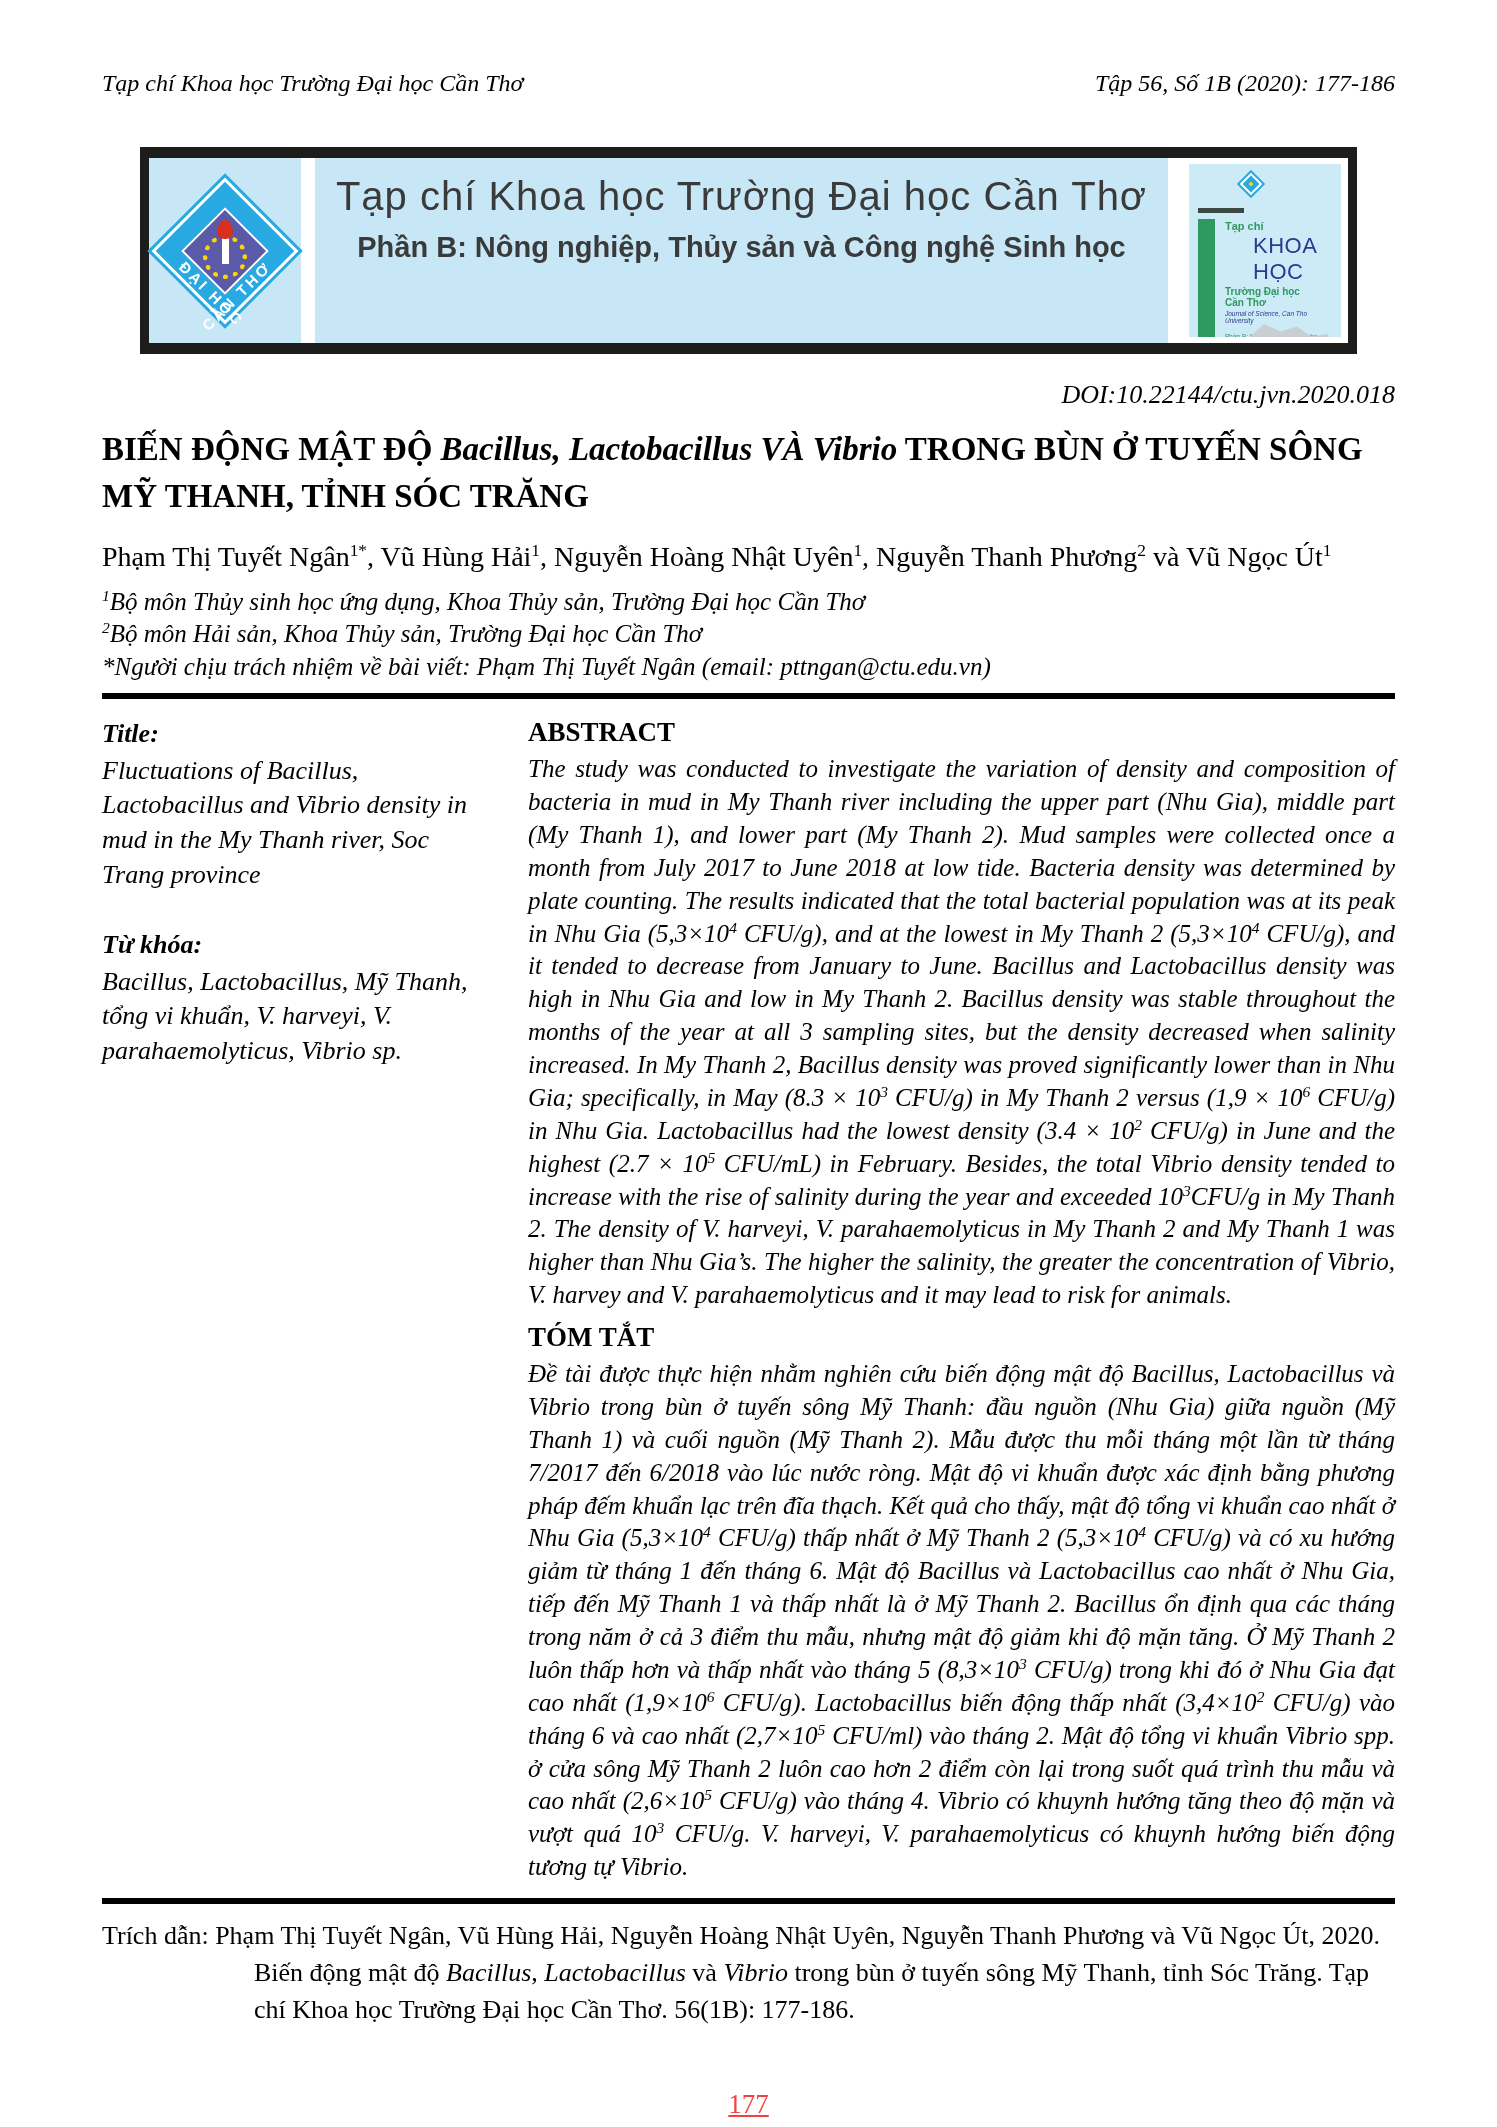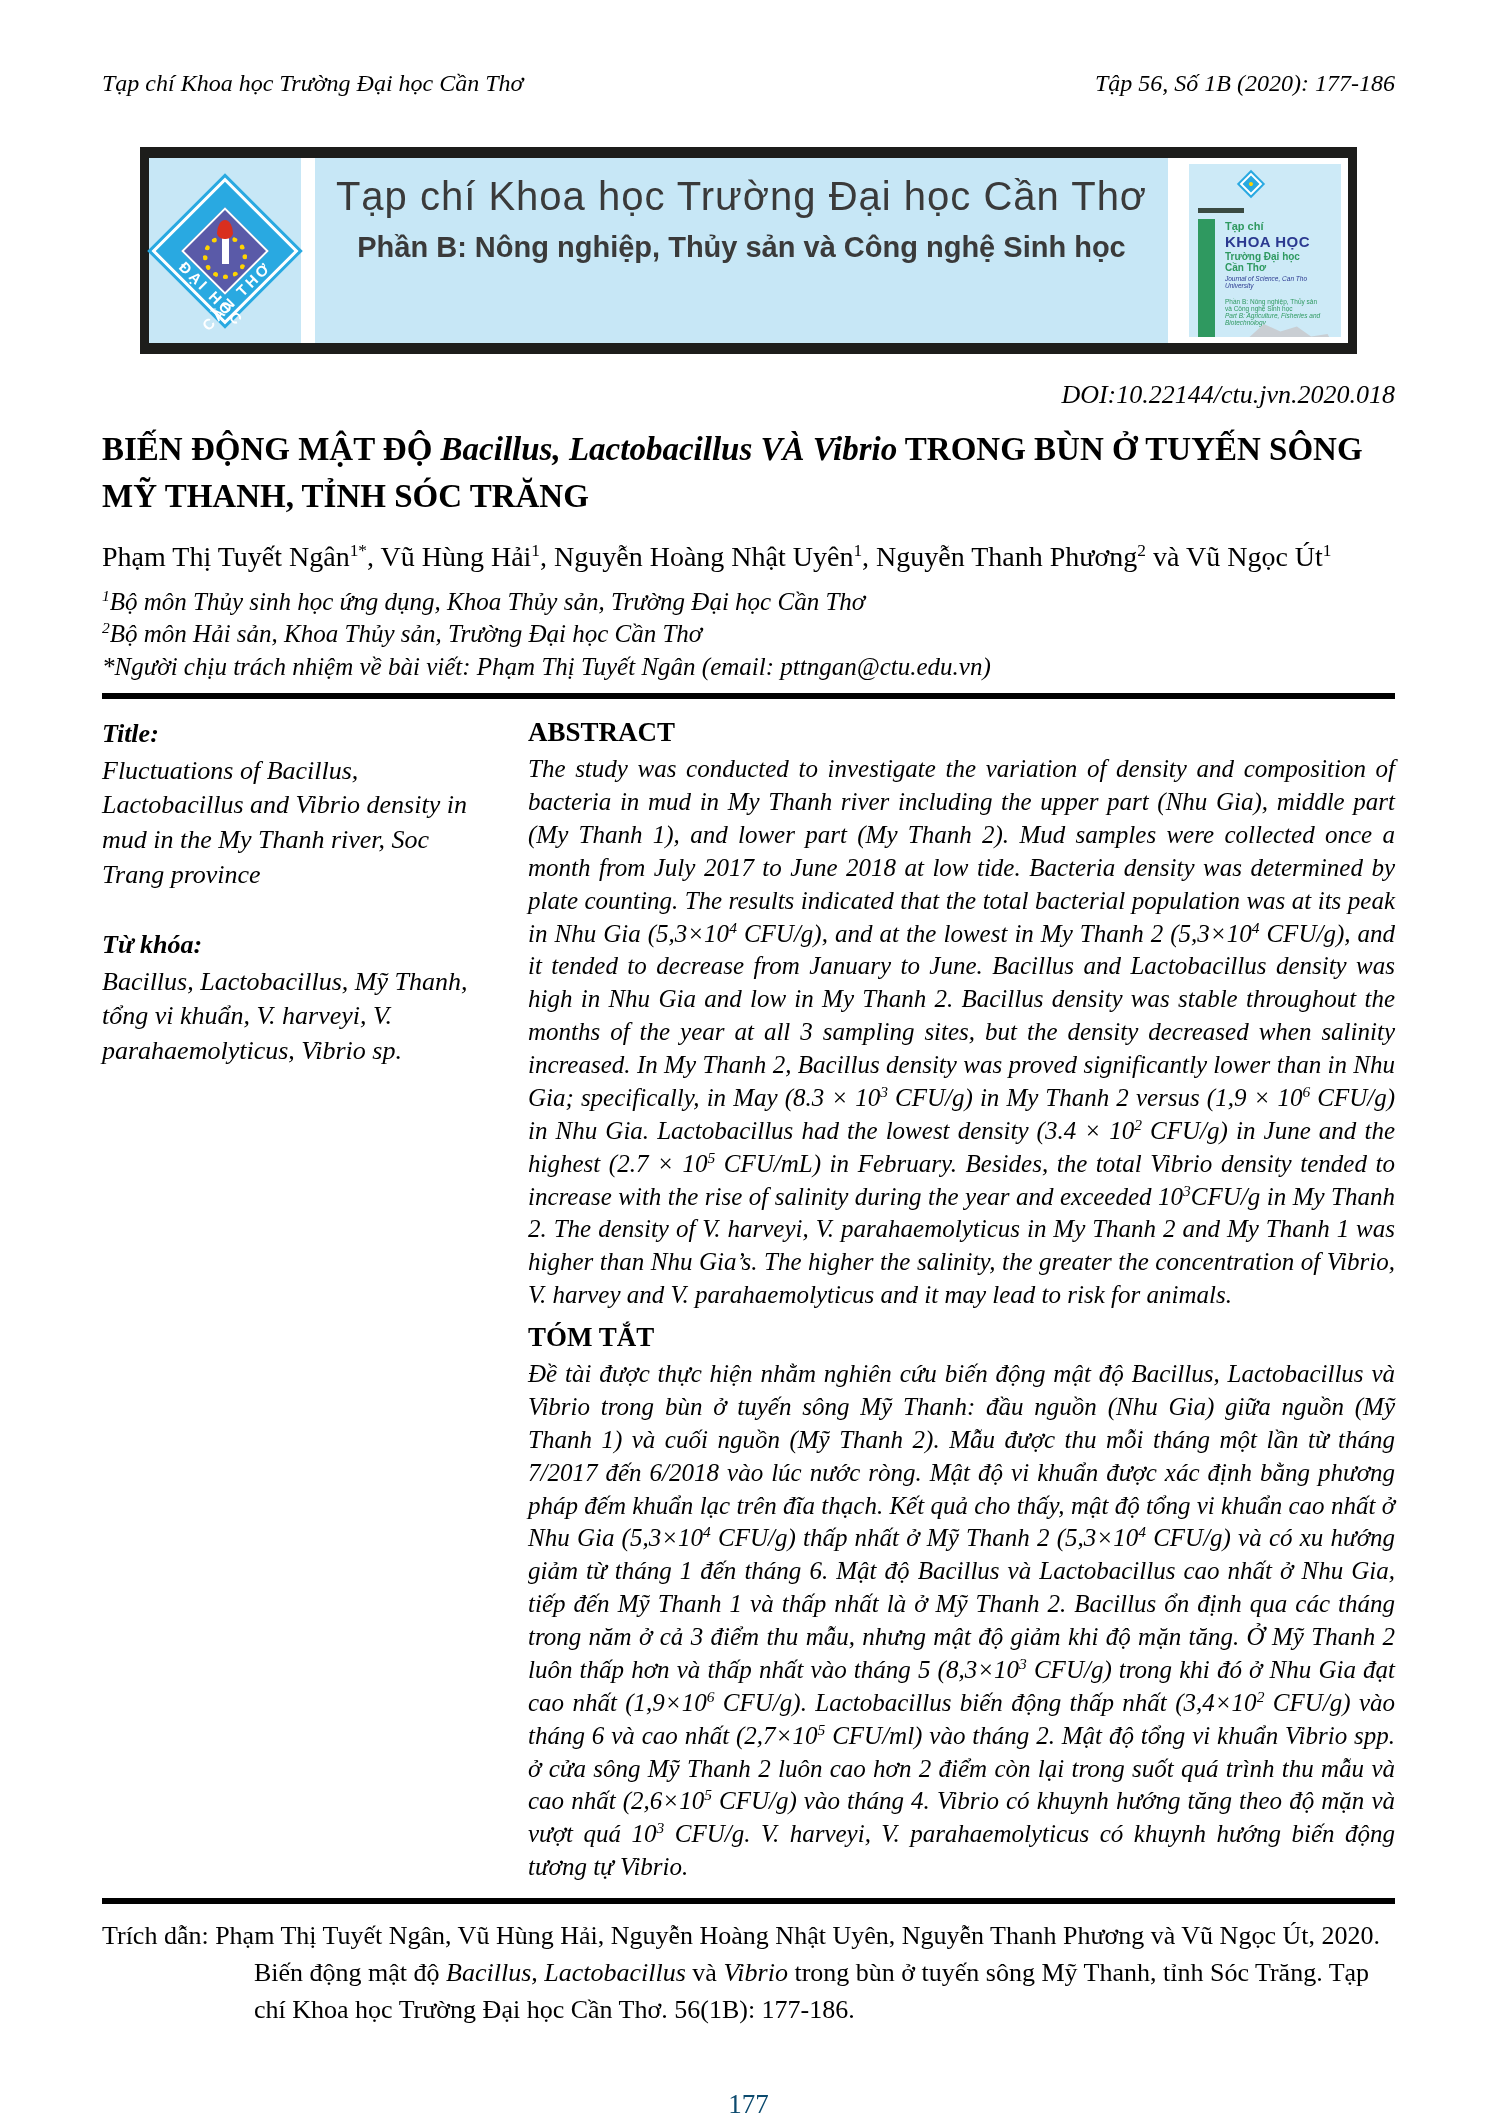--- a/index.html
+++ b/index.html
@@ -76,21 +76,21 @@
   .logo .d-word.right { right: 26px; bottom: 56px; transform: rotate(-45deg); transform-origin: right bottom; }
 
   
   .cover { position: absolute; left: 7px; right: 7px; top: 6px; bottom: 6px; background: #cdeaf7; overflow: hidden; font-family: "Liberation Sans", sans-serif; }
   .cover .c-diamond { position: absolute; left: 50%; top: 12px; width: 16px; height: 16px; margin-left: -22px; transform: rotate(45deg); background: #29a9e1; border: 2px solid #fff; box-shadow: 0 0 0 2px #29a9e1; }
   .cover .c-dot { position: absolute; left: 4px; top: 4px; width: 4px; height: 4px; border-radius: 50%; background: #ffd400; }
   .cover .c-issn { position: absolute; left: 9px; top: 44px; width: 46px; height: 5px; background: #3a4a42; }
   .cover .c-stripe { position: absolute; left: 9px; top: 55px; bottom: 0; width: 17px; background: #2f9960; }
   .cover .c-text { position: absolute; left: 36px; top: 56px; right: 20px; }
   .cover .c-tapchi { color: #2f9960; font-weight: bold; font-size: 11px; }
-  .cover .c-khoahoc { color: #2b3990; font-weight: bold; font-size: 15px; letter-spacing: 0.5px; margin-top: 1px; }
+  .cover .c-khoahoc { color: #2b3990; font-weight: normal; font-size: 22px; letter-spacing: 0.5px; margin-top: 1px; margin-left: 28px; }
   .cover .c-truong { color: #2f9960; font-weight: bold; font-size: 10px; margin-top: 1px; }
   .cover .c-jos { color: #2b3990; font-style: italic; font-size: 6.5px; margin-top: 2px; }
   .cover .c-phanb { color: #2f9960; font-size: 6.5px; margin-top: 9px; }
   .cover .c-partb { color: #2f9960; font-style: italic; font-size: 6.5px; }
   .cover .c-map {
     position: absolute; left: 30px; top: 160px; width: 118px; height: 125px;
     background: #c9ced3;
     clip-path: polygon(38% 0, 52% 6%, 66% 2%, 78% 10%, 92% 8%, 100% 22%, 88% 34%, 96% 48%, 84% 62%, 88% 78%, 70% 92%, 52% 100%, 34% 92%, 20% 96%, 14% 80%, 2% 72%, 10% 56%, 0 44%, 12% 30%, 8% 16%, 24% 12%);
   }
 
@@ -113,21 +113,21 @@
   .sec-body { font-style: italic; font-size: 25px; line-height: 1.315; text-align: justify; }
   .sec-body + .sec-heading { margin-top: 10px; }
 
   sup { font-size: 62%; vertical-align: super; line-height: 0; }
 
   
   .citation {
     margin-top: 14px; font-size: 26px; line-height: 1.42;
     padding-left: 152px; text-indent: -152px;
   }
-  .page-number { margin-top: 60px; text-align: center; font-size: 27px; color: #0c4a6e; }
+  .page-number { margin-top: 60px; text-align: center; font-size: 27px; color: #ef4444; text-decoration: underline; }
 </style>
 </head>
 <body>
 
 <div class="page">
 
   <div class="running-header">
     <span>Tạp chí Khoa học Trường Đại học Cần Thơ</span>
     <span>Tập 56, Số 1B (2020): 177-186</span>
   </div>

